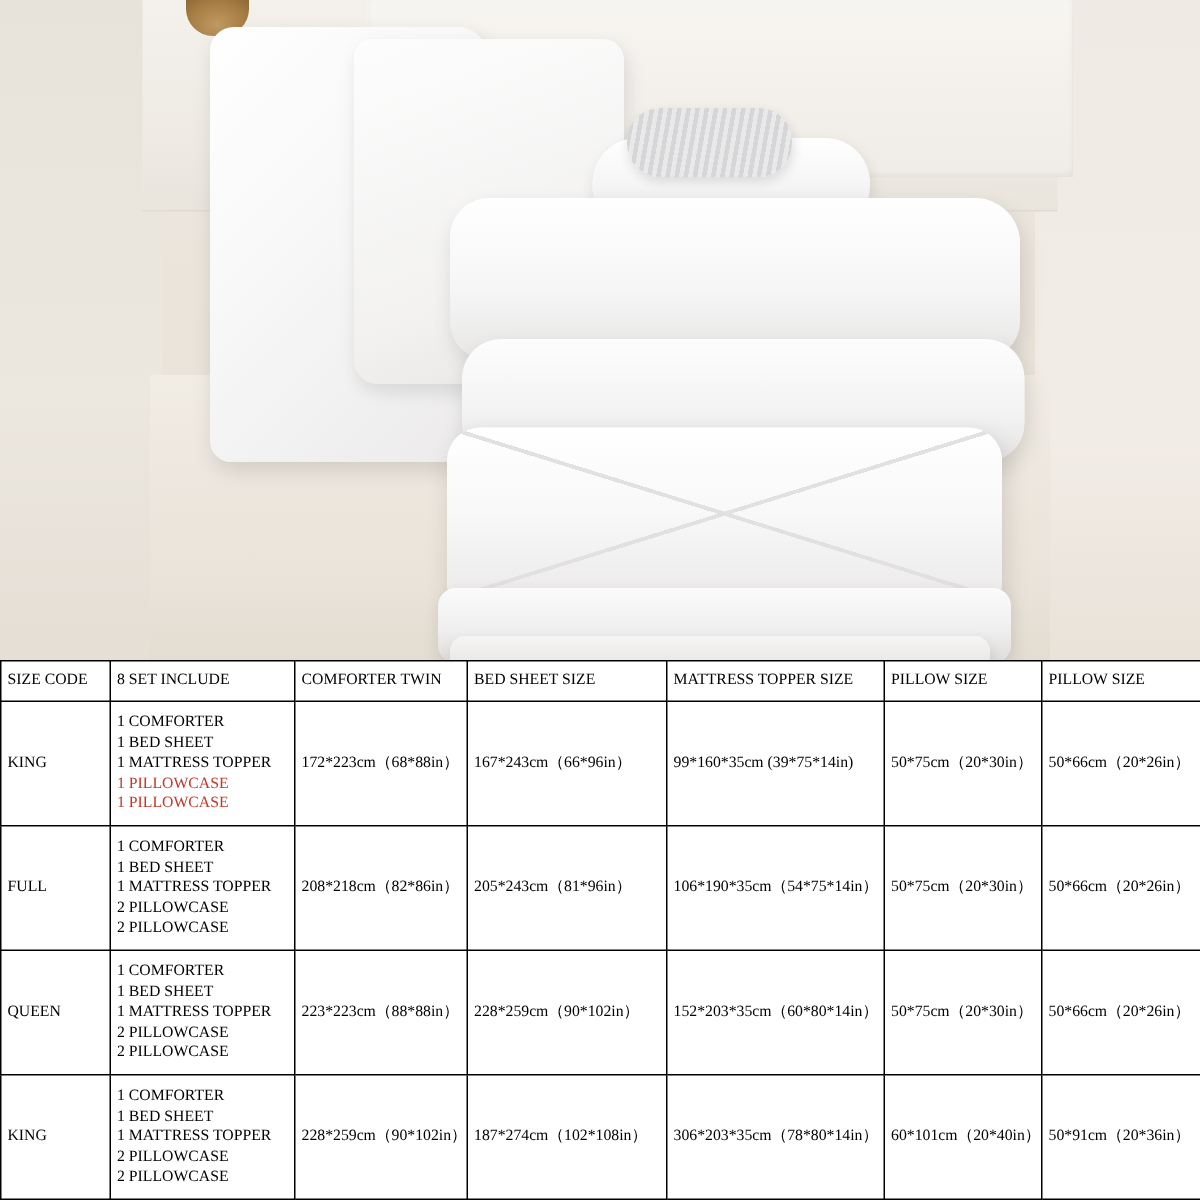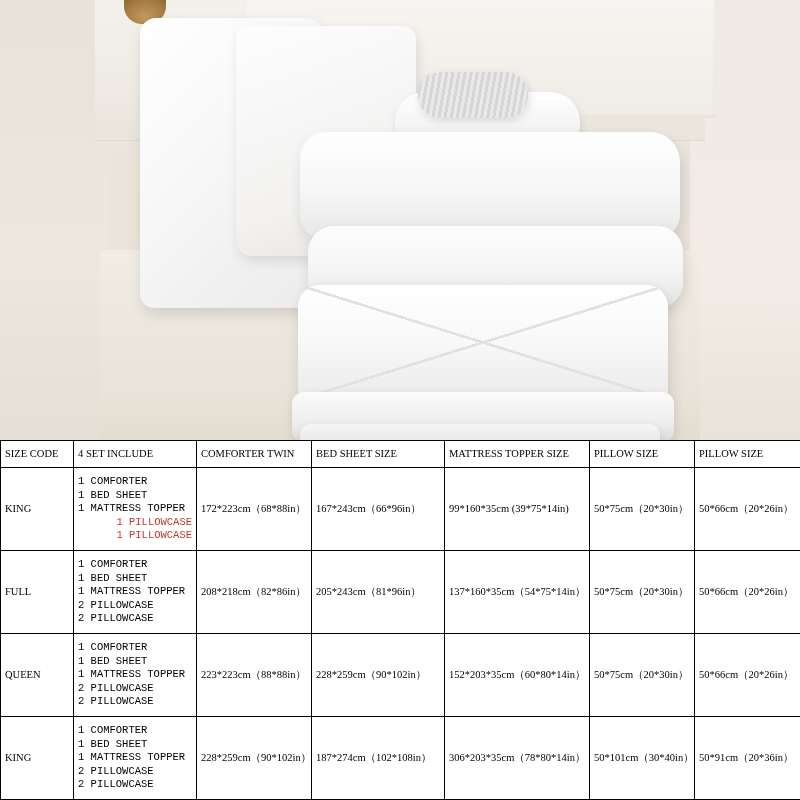--- a/index.html
+++ b/index.html
@@ -184,24 +184,23 @@
     height: 22px;
     font-size: 10.5px;
   }
   table.spec tbody td {
     height: 78px;
   }
   td.code { text-align: left; }
   td.include {
     vertical-align: middle;
     padding: 3px 4px;
-    font-family: Liberation Mono, monospace;
   }
   .inc-line { display: block; white-space: nowrap; }
-  .inc-line.accent { color: #c0392b; text-align: right; }
+  .inc-line.accent { color: #c0392b; }
   .nowrap { white-space: nowrap; font-family: Liberation Serif, serif; }
   
   col.c1 { width: 73px; }
   col.c2 { width: 123px; }
   col.c3 { width: 115px; }
   col.c4 { width: 133px; }
   col.c5 { width: 145px; }
   col.c6 { width: 105px; }
   col.c7 { width: 106px; }
 </style>
@@ -240,21 +239,21 @@
           <col class="c2">
           <col class="c3">
           <col class="c4">
           <col class="c5">
           <col class="c6">
           <col class="c7">
       </colgroup>
       <thead>
         <tr>
           <th>SIZE CODE</th>
-          <th>4 SET INCLUDE</th>
+          <th>8 SET INCLUDE</th>
           <th>COMFORTER TWIN</th>
           <th>BED SHEET SIZE</th>
           <th>MATTRESS TOPPER SIZE</th>
           <th>PILLOW SIZE</th>
           <th>PILLOW SIZE</th>
         </tr>
       </thead>
       <tbody>
         <tr>
           <td class="code">KING</td>
@@ -275,21 +274,21 @@
           <td class="code">FULL</td>
           <td class="include">
             <span class="inc-line">1 COMFORTER</span>
             <span class="inc-line">1 BED SHEET</span>
             <span class="inc-line">1 MATTRESS TOPPER</span>
             <span class="inc-line">2 PILLOWCASE</span>
             <span class="inc-line">2 PILLOWCASE</span>
           </td>
           <td class="nowrap">208*218cm（82*86in）</td>
           <td class="nowrap">205*243cm（81*96in）</td>
-          <td class="nowrap">137*160*35cm（54*75*14in）</td>
+          <td class="nowrap">106*190*35cm（54*75*14in）</td>
           <td class="nowrap">50*75cm（20*30in）</td>
           <td class="nowrap">50*66cm（20*26in）</td>
         </tr>
         <tr>
           <td class="code">QUEEN</td>
           <td class="include">
             <span class="inc-line">1 COMFORTER</span>
             <span class="inc-line">1 BED SHEET</span>
             <span class="inc-line">1 MATTRESS TOPPER</span>
             <span class="inc-line">2 PILLOWCASE</span>
@@ -306,20 +305,20 @@
           <td class="include">
             <span class="inc-line">1 COMFORTER</span>
             <span class="inc-line">1 BED SHEET</span>
             <span class="inc-line">1 MATTRESS TOPPER</span>
             <span class="inc-line">2 PILLOWCASE</span>
             <span class="inc-line">2 PILLOWCASE</span>
           </td>
           <td class="nowrap">228*259cm（90*102in）</td>
           <td class="nowrap">187*274cm（102*108in）</td>
           <td class="nowrap">306*203*35cm（78*80*14in）</td>
-          <td class="nowrap">50*101cm（30*40in）</td>
+          <td class="nowrap">60*101cm（20*40in）</td>
           <td class="nowrap">50*91cm（20*36in）</td>
         </tr>
       </tbody>
     </table>
   </div>
 
 </div>
 
 </body></html>

